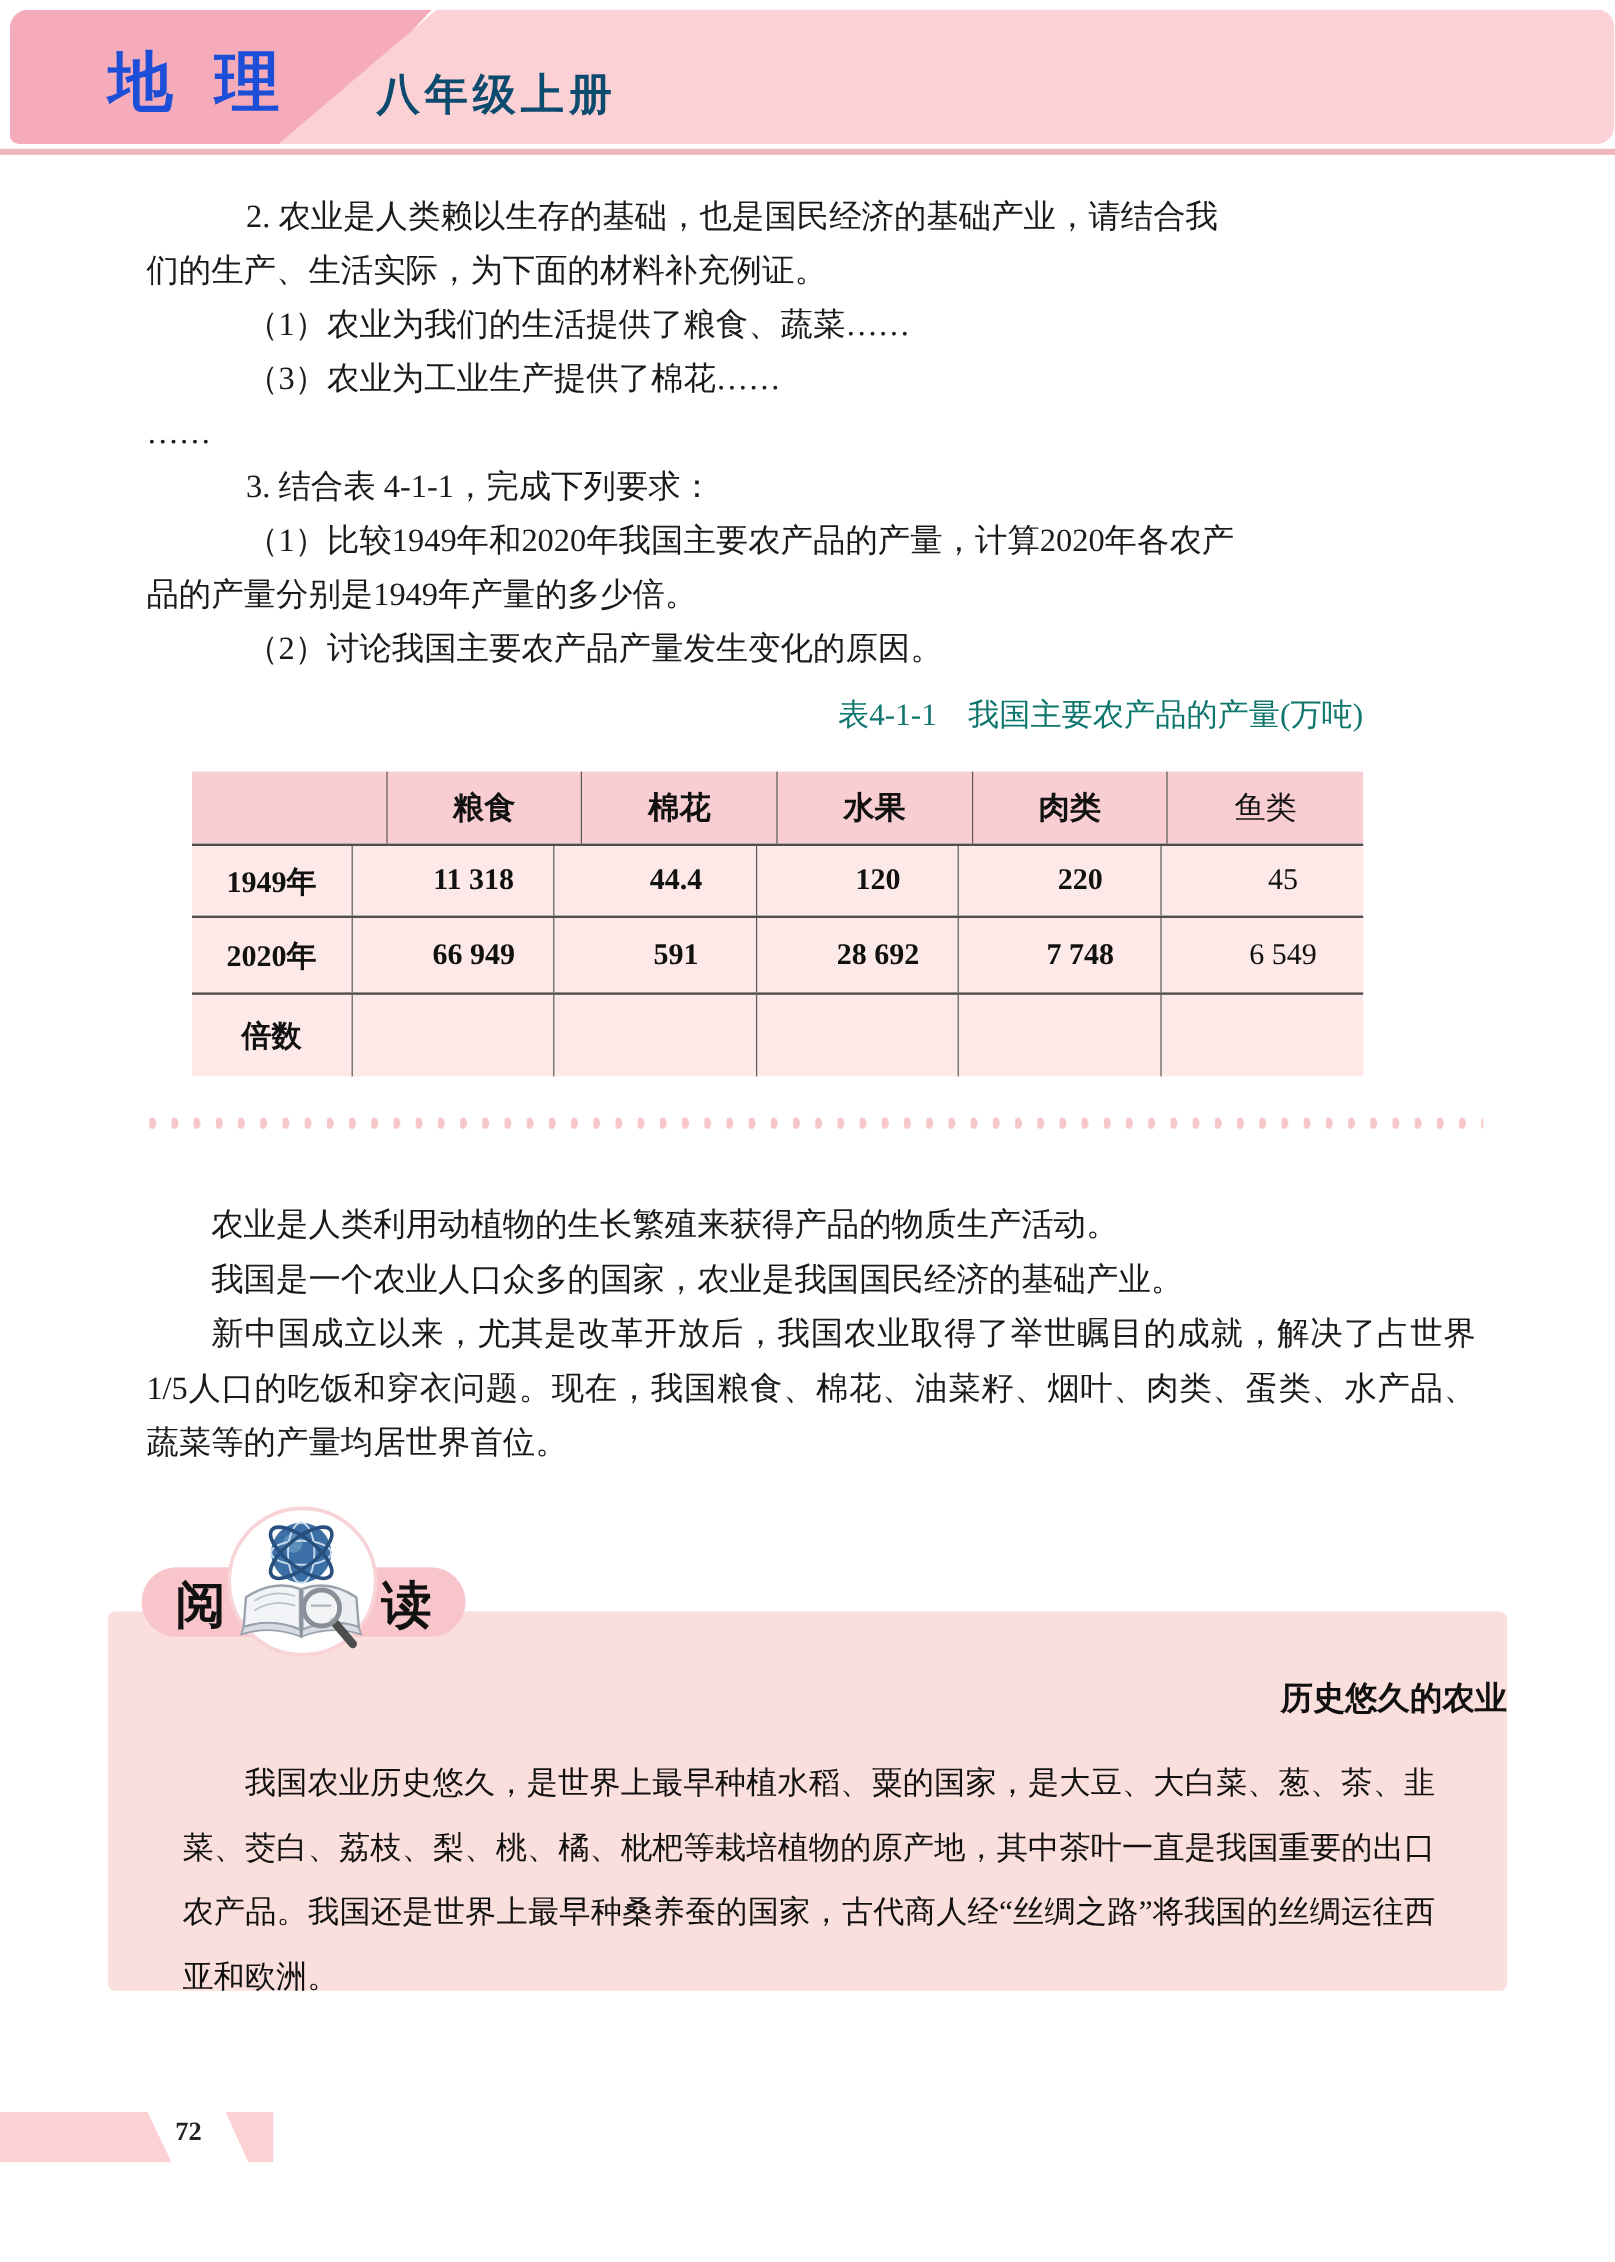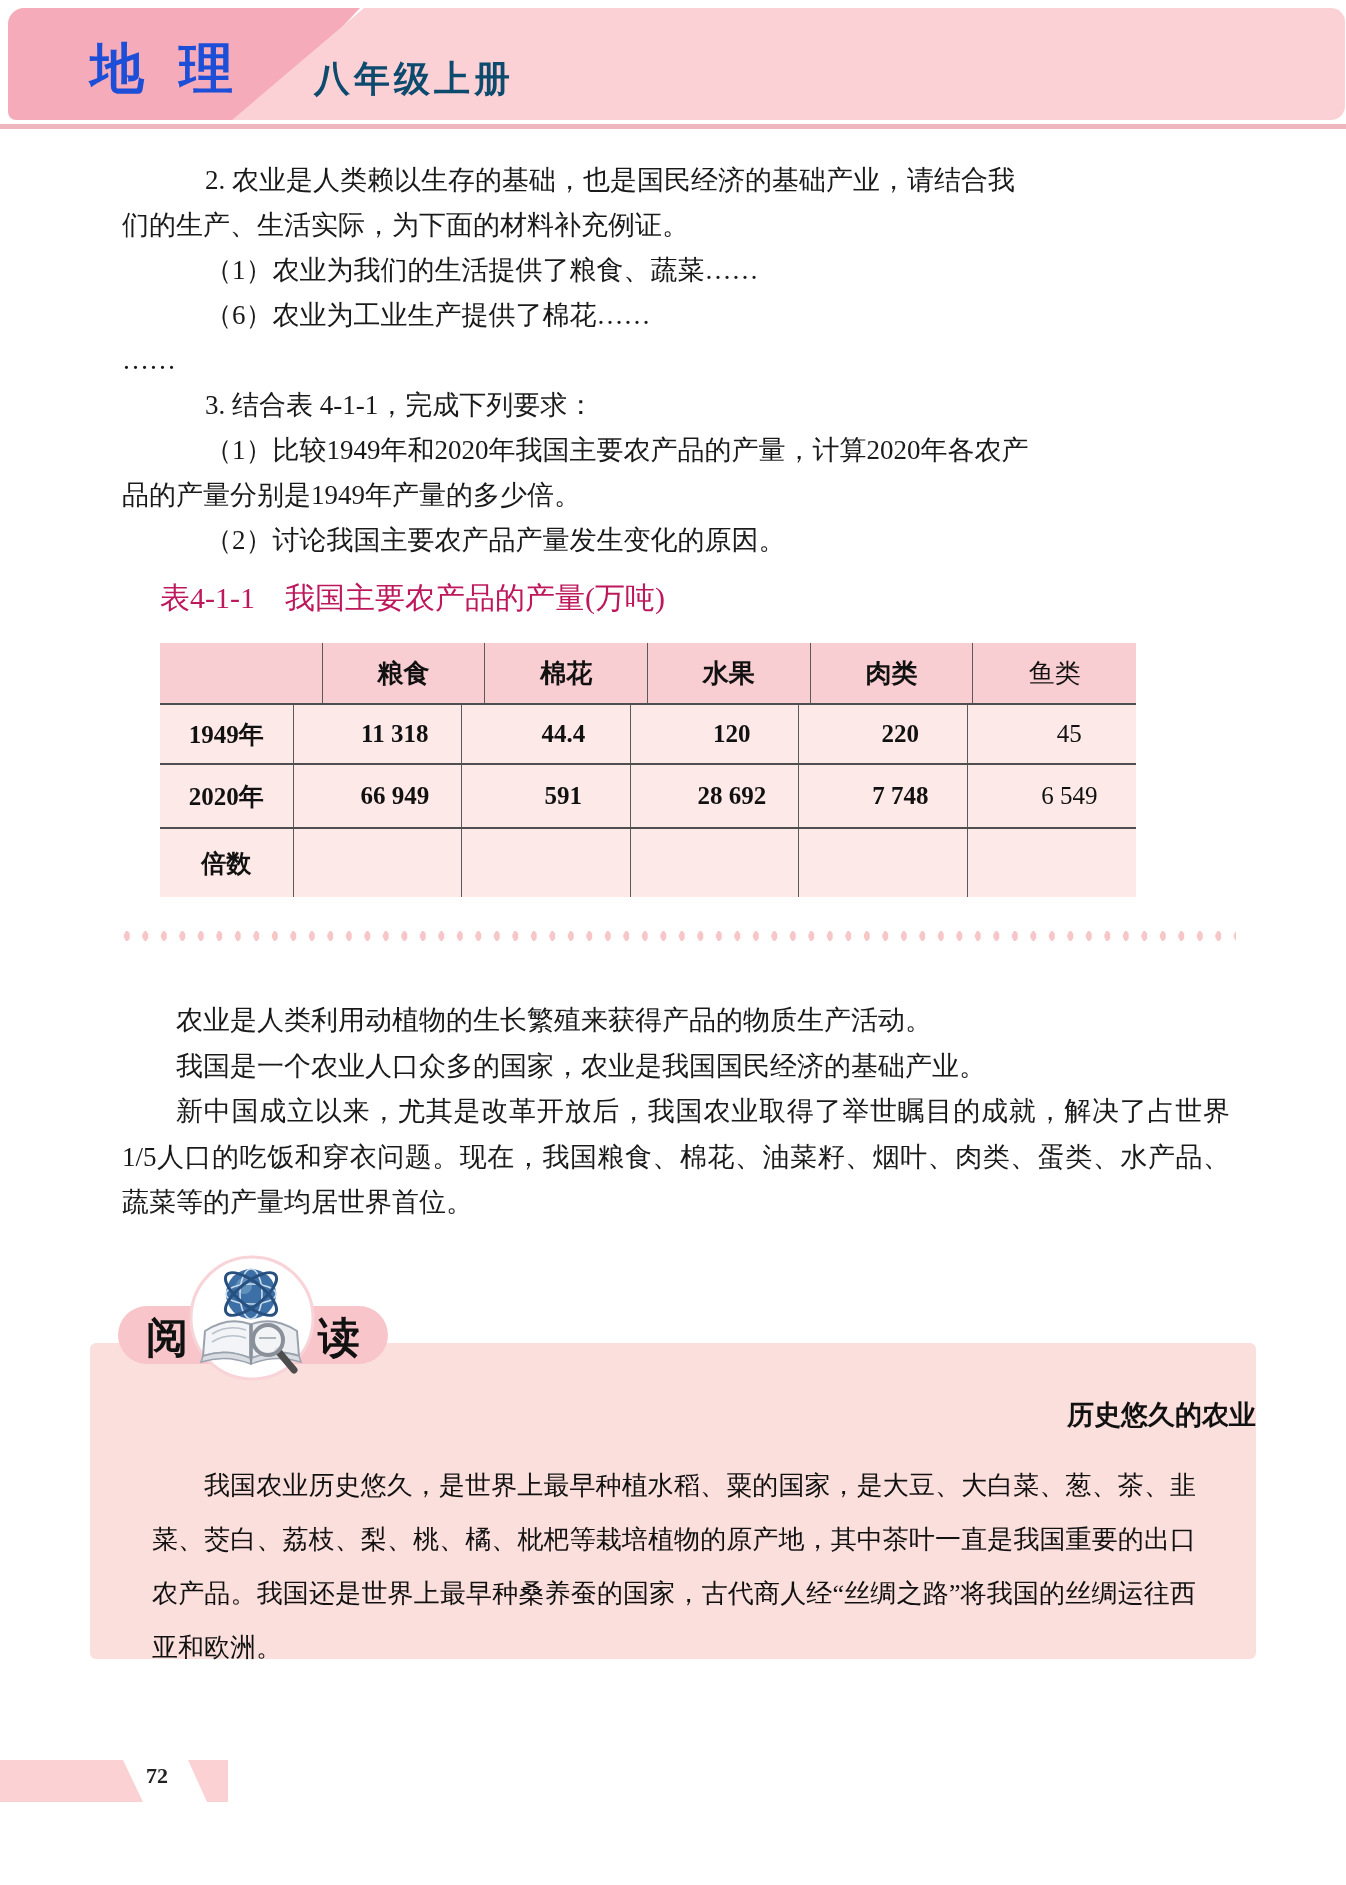--- a/index.html
+++ b/index.html
@@ -53,21 +53,21 @@
   
   .exercise{
     position:absolute;left:122px;top:158px;width:1050px;
     font-size:27px;line-height:45px;
   }
   .exline{height:45px;white-space:nowrap;}
   .exline.indent{padding-left:83px;}
   
   .table-caption{
     position:absolute;left:160px;top:578px;width:976px;
-    text-align:left;font-size:30px;color:#be185d;
+    text-align:right;font-size:26px;color:#0f766e;
   }
   .ag-table{
     position:absolute;left:160px;top:643px;width:976px;
   }
   .trow{
     display:grid;grid-template-columns:repeat(6,1fr);
     background:var(--c-table-body);
   }
   .trow.head{background:var(--c-table-head);height:60px;}
   .trow.r1{height:60px;}
@@ -143,21 +143,21 @@
 </div>
 <div class="grade-box">
   <div class="grade-title">八年级上册</div>
 </div>
 <div class="header-rule"></div>
 
 <div class="exercise">
   <div class="exline indent">2. 农业是人类赖以生存的基础，也是国民经济的基础产业，请结合我</div>
   <div class="exline">们的生产、生活实际，为下面的材料补充例证。</div>
   <div class="exline indent">（1）农业为我们的生活提供了粮食、蔬菜……</div>
-  <div class="exline indent">（6）农业为工业生产提供了棉花……</div>
+  <div class="exline indent">（3）农业为工业生产提供了棉花……</div>
   <div class="exline">……</div>
   <div class="exline indent">3. 结合表 4-1-1，完成下列要求：</div>
   <div class="exline indent">（1）比较1949年和2020年我国主要农产品的产量，计算2020年各农产</div>
   <div class="exline">品的产量分别是1949年产量的多少倍。</div>
   <div class="exline indent">（2）讨论我国主要农产品产量发生变化的原因。</div>
 </div>
 
 <div class="table-caption">表4-1-1　我国主要农产品的产量(万吨)</div>
 
 <div class="ag-table">

